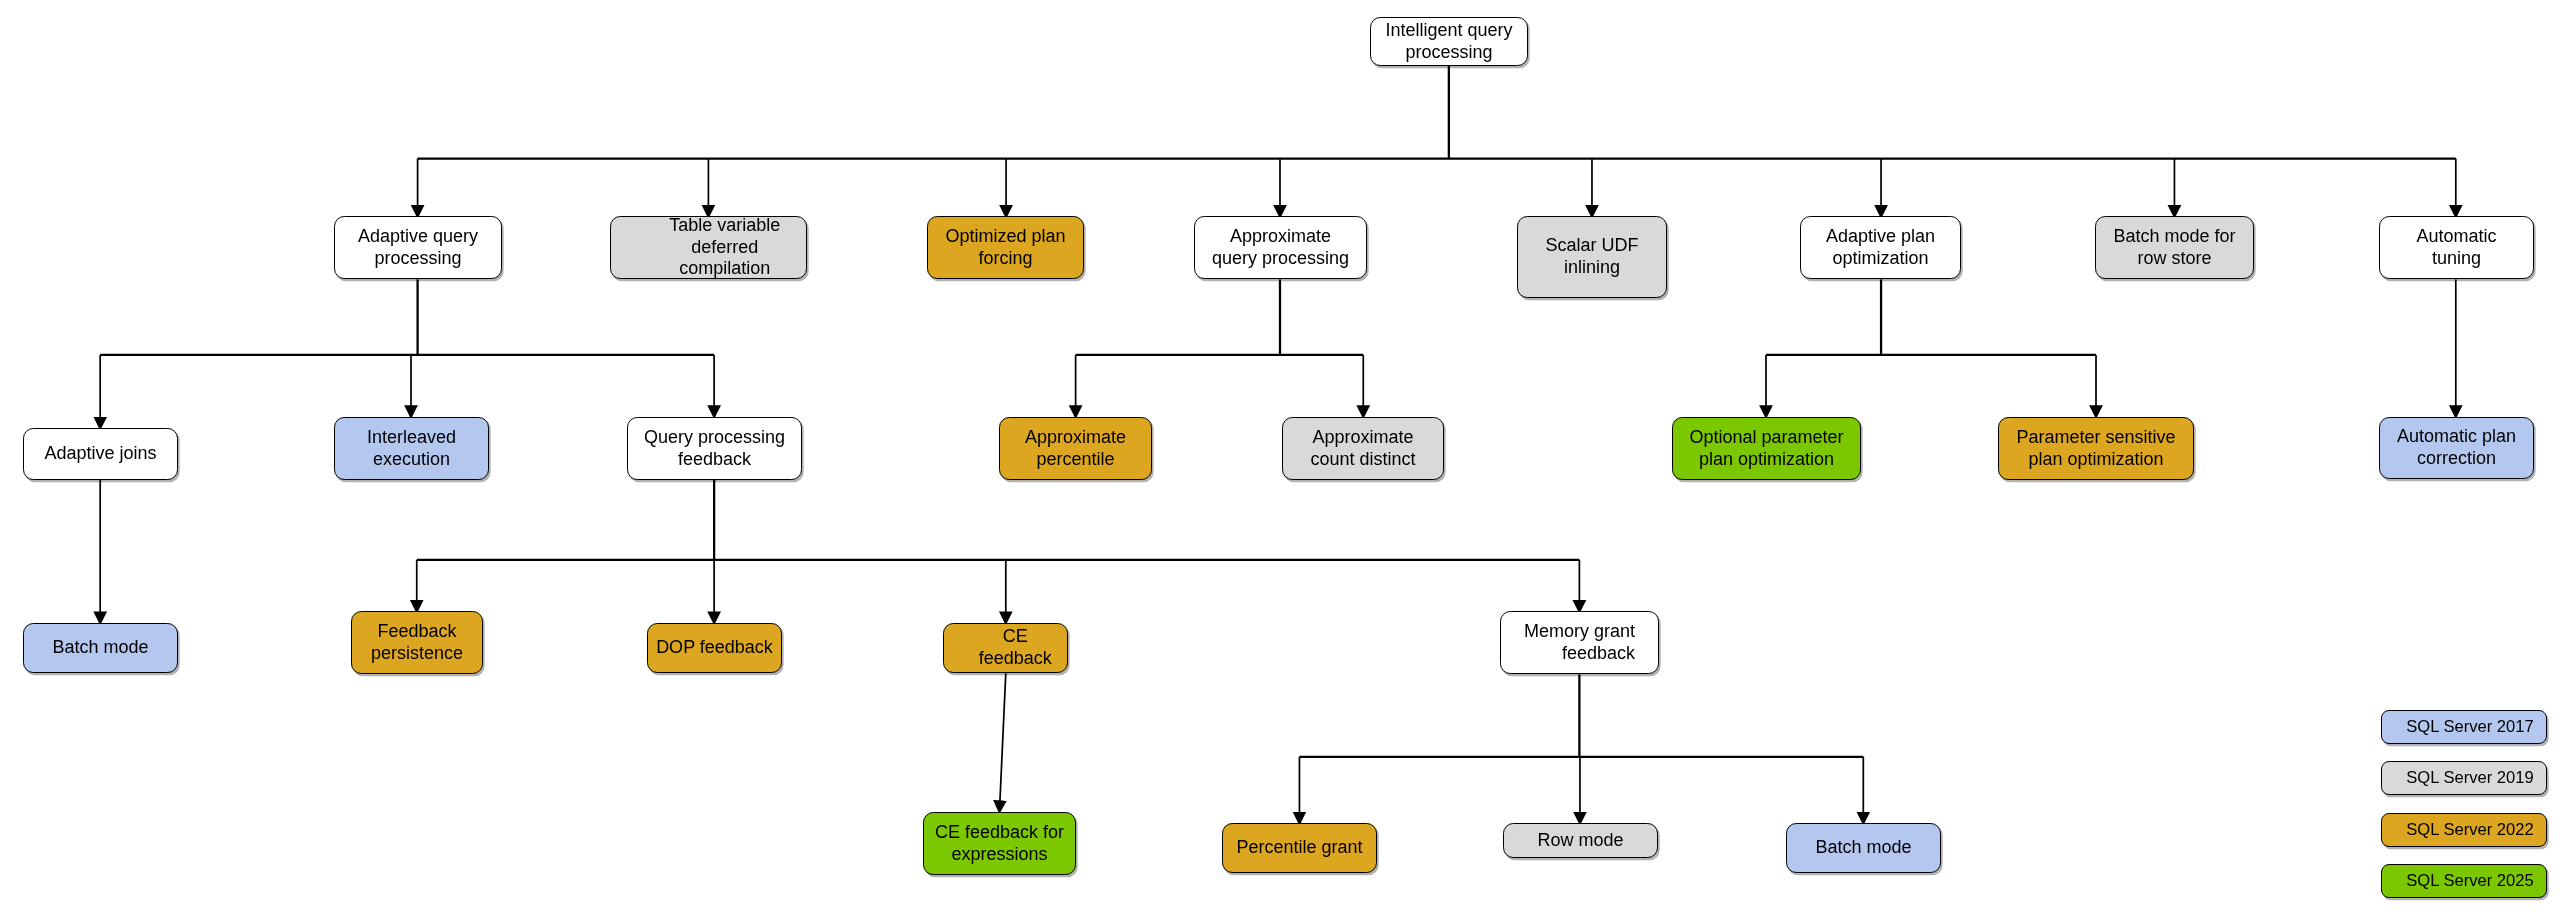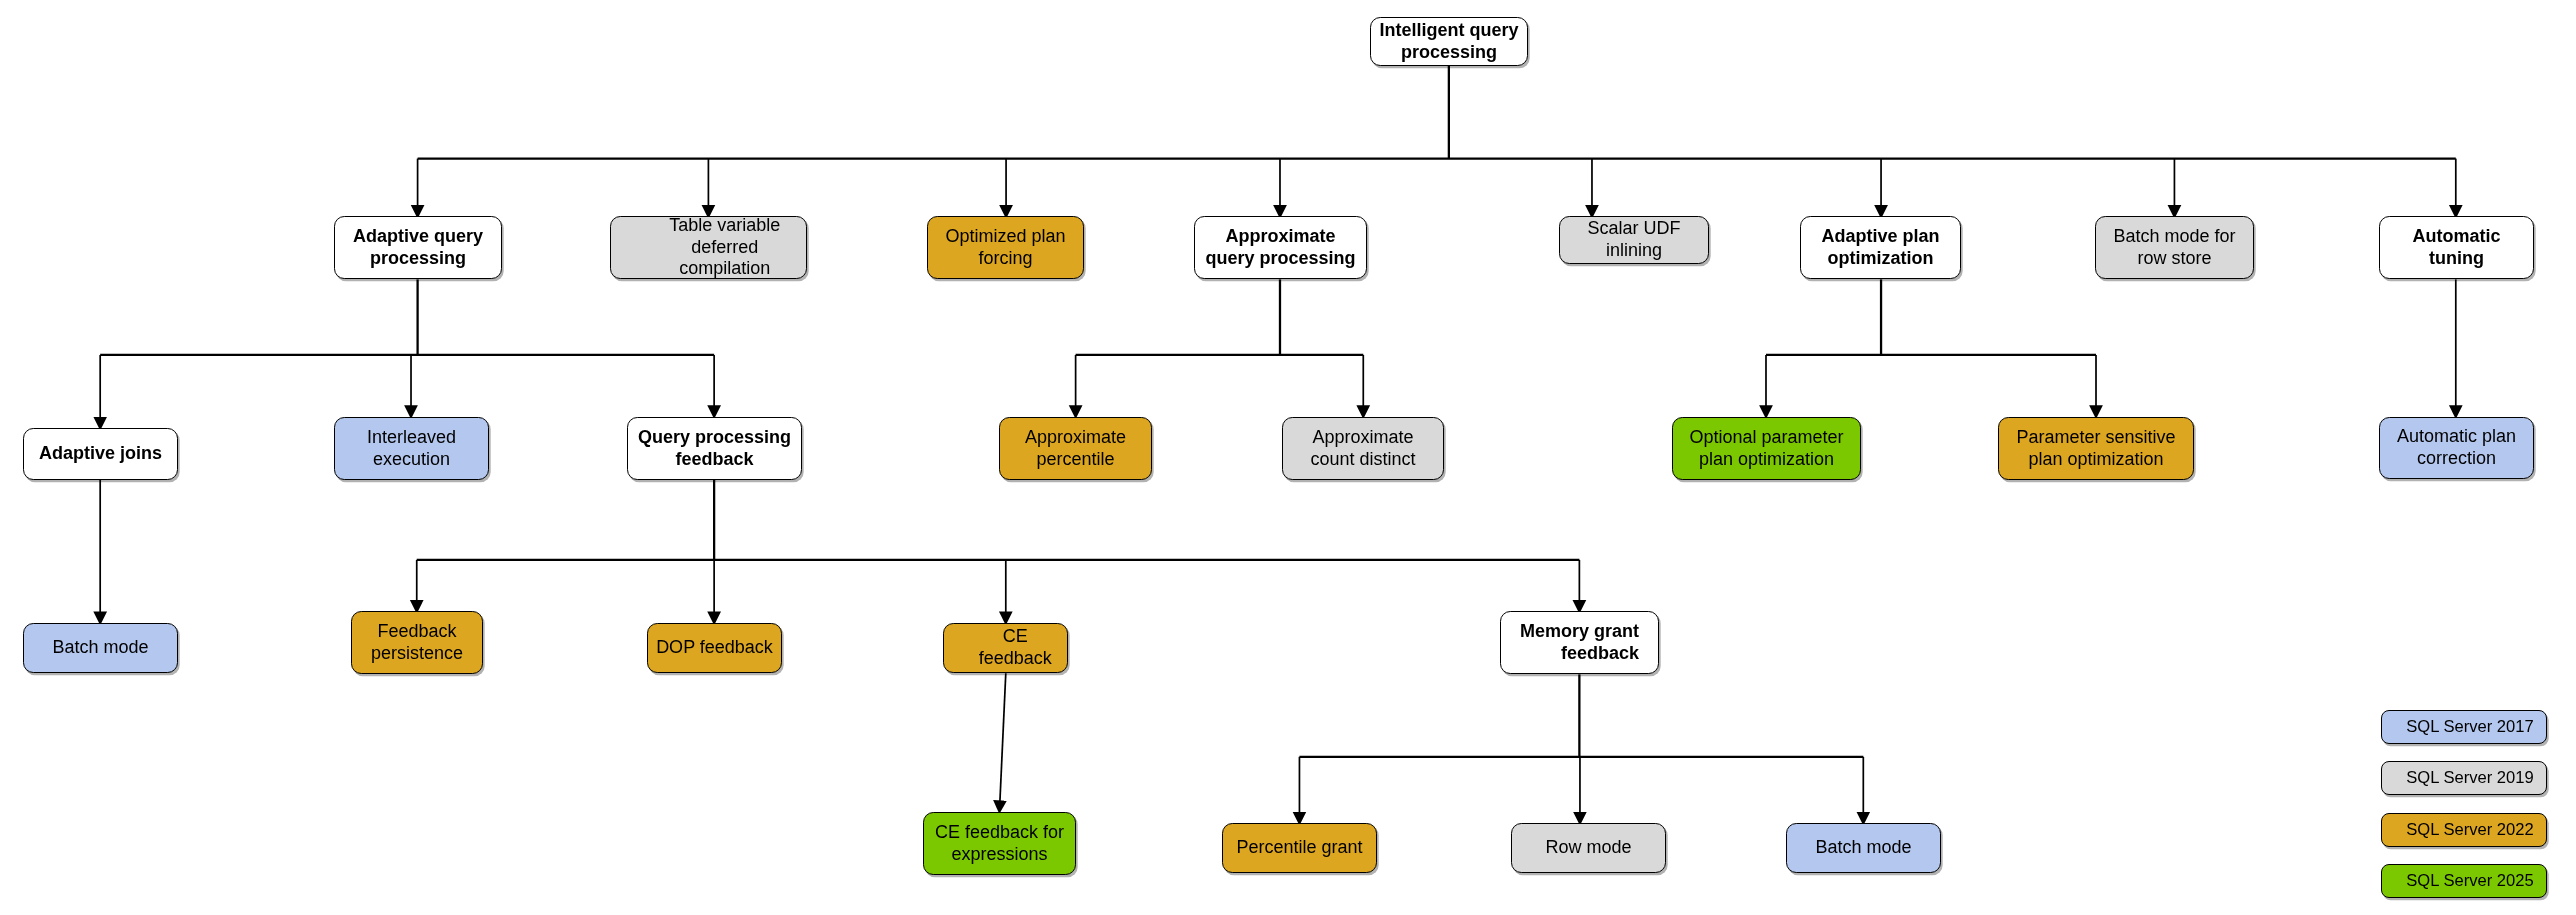--- a/index.html
+++ b/index.html
@@ -15,21 +15,21 @@
     border-radius:10.3px;
     background:#ffffff;
     color:#000000;
     font-family:"Liberation Sans",sans-serif;
     font-size:18px;
     line-height:1.22;
     padding:2.3px 4.6px;
     box-shadow:1.7px 2.3px 0 rgba(0,0,0,0.30);
     white-space:pre-line;
   }
-  .node.bold{font-weight:bold;}
+  .node.bold{font-weight:normal;}
   .legend-item{
     position:absolute;
     box-sizing:border-box;
     display:flex;align-items:center;justify-content:center;
     border:1.7px solid #000000;
     border-radius:8px;
     font-size:16.6px;
     color:#000;
     font-family:"Liberation Sans",sans-serif;
     box-shadow:1.7px 2.3px 0 rgba(0,0,0,0.30);
@@ -90,21 +90,21 @@
       <div class="node bold" style="left: 1370px; top: 17px; width: 158px; height: 49px; background: rgb(255, 255, 255);">Intelligent query
 processing</div>
       <div class="node bold" style="left: 334px; top: 216px; width: 168px; height: 63px; background: rgb(255, 255, 255);">Adaptive query
 processing</div>
       <div class="node" style="left: 610px; top: 216px; width: 197px; height: 63px; background: rgb(217, 217, 217); padding-left: 37px;">Table variable
 deferred compilation</div>
       <div class="node" style="left: 927px; top: 216px; width: 157px; height: 63px; background: rgb(221, 166, 33);">Optimized plan
 forcing</div>
       <div class="node bold" style="left: 1194px; top: 216px; width: 173px; height: 63px; background: rgb(255, 255, 255);">Approximate
 query processing</div>
-      <div class="node" style="left: 1517px; top: 216px; width: 150px; height: 48px; background: rgb(217, 217, 217); margin-left: 42px;">Scalar UDF
+      <div class="node" style="left: 1517px; top: 216px; width: 150px; height: 82px; background: rgb(217, 217, 217);">Scalar UDF
 inlining</div>
       <div class="node bold" style="left: 1800px; top: 216px; width: 161px; height: 63px; background: rgb(255, 255, 255);">Adaptive plan
 optimization</div>
       <div class="node" style="left: 2095px; top: 216px; width: 159px; height: 63px; background: rgb(217, 217, 217);">Batch mode for
 row store</div>
       <div class="node bold" style="left: 2379px; top: 216px; width: 155px; height: 63px; background: rgb(255, 255, 255);">Automatic
 tuning</div>
       <div class="node bold" style="left: 23px; top: 428px; width: 155px; height: 52px; background: rgb(255, 255, 255);">Adaptive joins</div>
       <div class="node" style="left: 334px; top: 417px; width: 155px; height: 63px; background: rgb(179, 199, 239);">Interleaved
 execution</div>
@@ -123,21 +123,21 @@
       <div class="node" style="left: 23px; top: 623px; width: 155px; height: 50px; background: rgb(179, 199, 239);">Batch mode</div>
       <div class="node" style="left: 351px; top: 611px; width: 132px; height: 63px; background: rgb(221, 166, 33);">Feedback
 persistence</div>
       <div class="node" style="left: 647px; top: 623px; width: 135px; height: 50px; background: rgb(221, 166, 33);">DOP feedback</div>
       <div class="node" style="left: 943px; top: 623px; width: 125px; height: 50px; background: rgb(221, 166, 33); padding-left: 24px;">CE feedback</div>
       <div class="node bold" style="left: 1500px; top: 611px; width: 159px; height: 63px; background: rgb(255, 255, 255); text-align: right;">Memory grant
 feedback</div>
       <div class="node" style="left: 923px; top: 812px; width: 153px; height: 63px; background: rgb(124, 200, 0);">CE feedback for
 expressions</div>
       <div class="node" style="left: 1222px; top: 823px; width: 155px; height: 50px; background: rgb(221, 166, 33);">Percentile grant</div>
-      <div class="node" style="left: 1503px; top: 823px; width: 155px; height: 50px; background: rgb(217, 217, 217); margin-left: 8px;">Row mode</div>
+      <div class="node" style="left: 1503px; top: 823px; width: 155px; height: 35px; background: rgb(217, 217, 217);">Row mode</div>
       <div class="node" style="left: 1786px; top: 823px; width: 155px; height: 50px; background: rgb(179, 199, 239);">Batch mode</div>
     </div>
   <div id="legend-layer">
       <div class="legend-item" style="left: 2381px; top: 710px; width: 166px; height: 34px; background: rgb(179, 199, 239);">SQL Server 2017</div>
       <div class="legend-item" style="left: 2381px; top: 761px; width: 166px; height: 34px; background: rgb(217, 217, 217);">SQL Server 2019</div>
       <div class="legend-item" style="left: 2381px; top: 813px; width: 166px; height: 34px; background: rgb(221, 166, 33);">SQL Server 2022</div>
       <div class="legend-item" style="left: 2381px; top: 864px; width: 166px; height: 34px; background: rgb(124, 200, 0);">SQL Server 2025</div>
     </div>
 </div>
 

